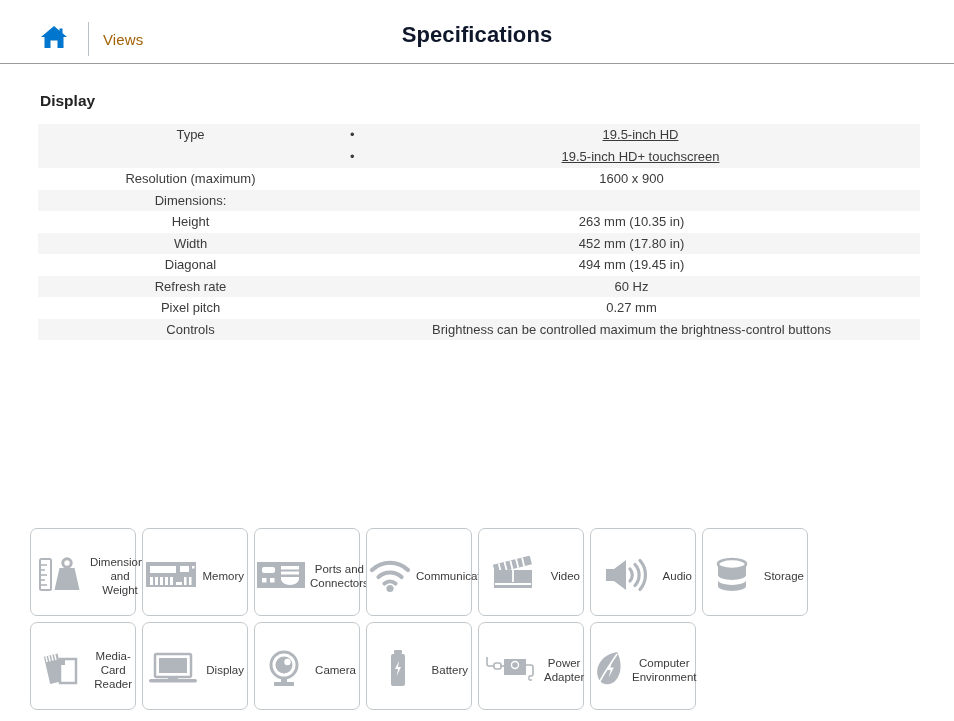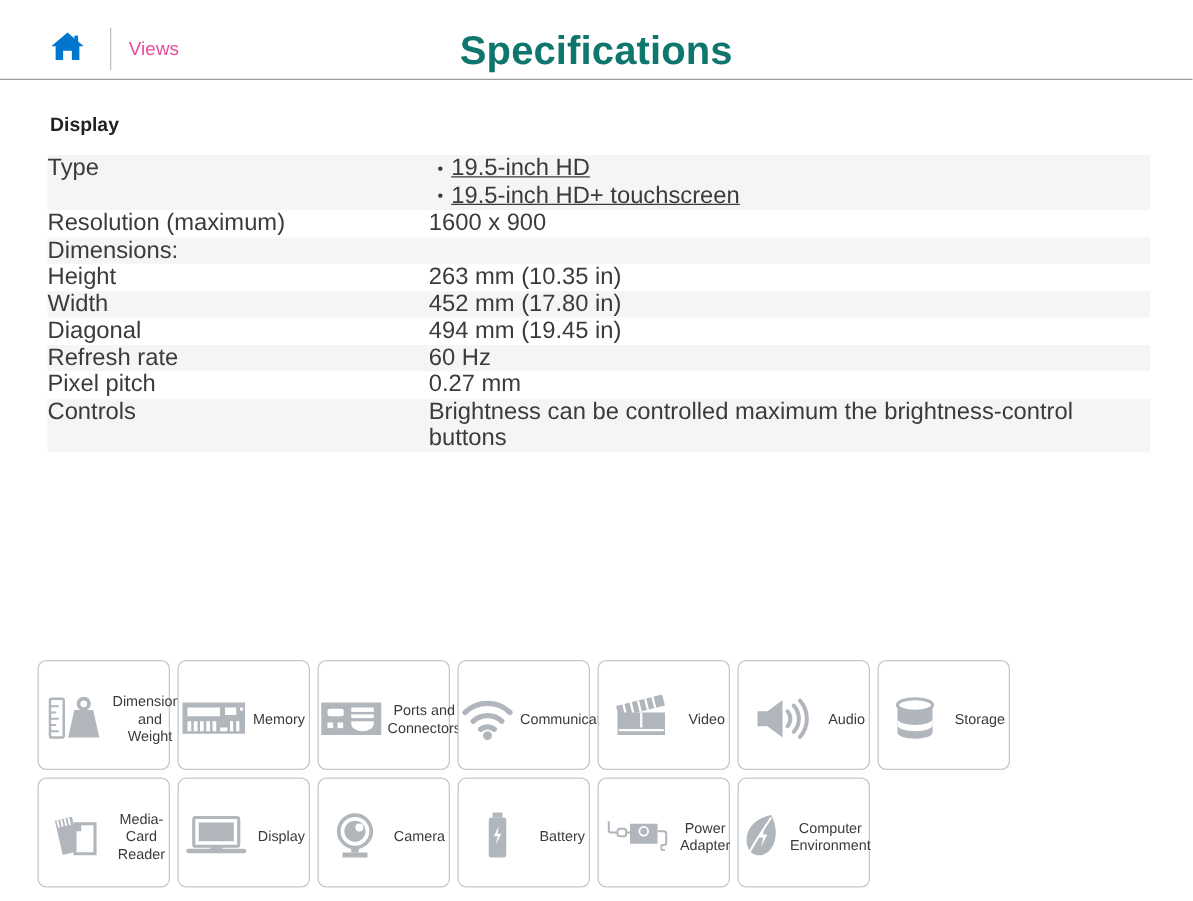--- a/index.html
+++ b/index.html
@@ -41,33 +41,33 @@
     top: 22px;
     width: 1px;
     height: 34px;
     background: #b9c0c6;
   }
   #views-link {
     position: absolute;
     left: 103px;
     top: 31px;
     font-size: 15px;
-    color: #ec4899;
+    color: #a16207;
     cursor: pointer;
     letter-spacing: .1px;
   }
   #page-title {
     position: absolute;
     left: 0;
     right: 0;
     top: 22px;
     text-align: center;
-    font-size: 32px;
+    font-size: 22px;
     font-weight: bold;
-    color: #0f766e;
+    color: #0f172a;
     letter-spacing: .1px;
   }
 
   
   #section-title {
     position: absolute;
     left: 40px;
     top: 92px;
     font-size: 15.5px;
     font-weight: bold;
@@ -79,23 +79,24 @@
     position: absolute;
     left: 38px;
     top: 124px;
     width: 882px;
     border-collapse: collapse;
     table-layout: fixed;
   }
   #spec-table td {
     padding: 0;
     vertical-align: top;
-    font-size: 19px;
+    font-size: 13px;
     color: #3b3b3b;
     line-height: 21.5px;
+    text-align: center;
   }
   #spec-table tr.stripe td {
     background: #f5f5f5;
   }
   td.k {
     width: 305px;
     padding-left: 3px;
     padding-top: 1px;
     padding-bottom: 1px;
   }

